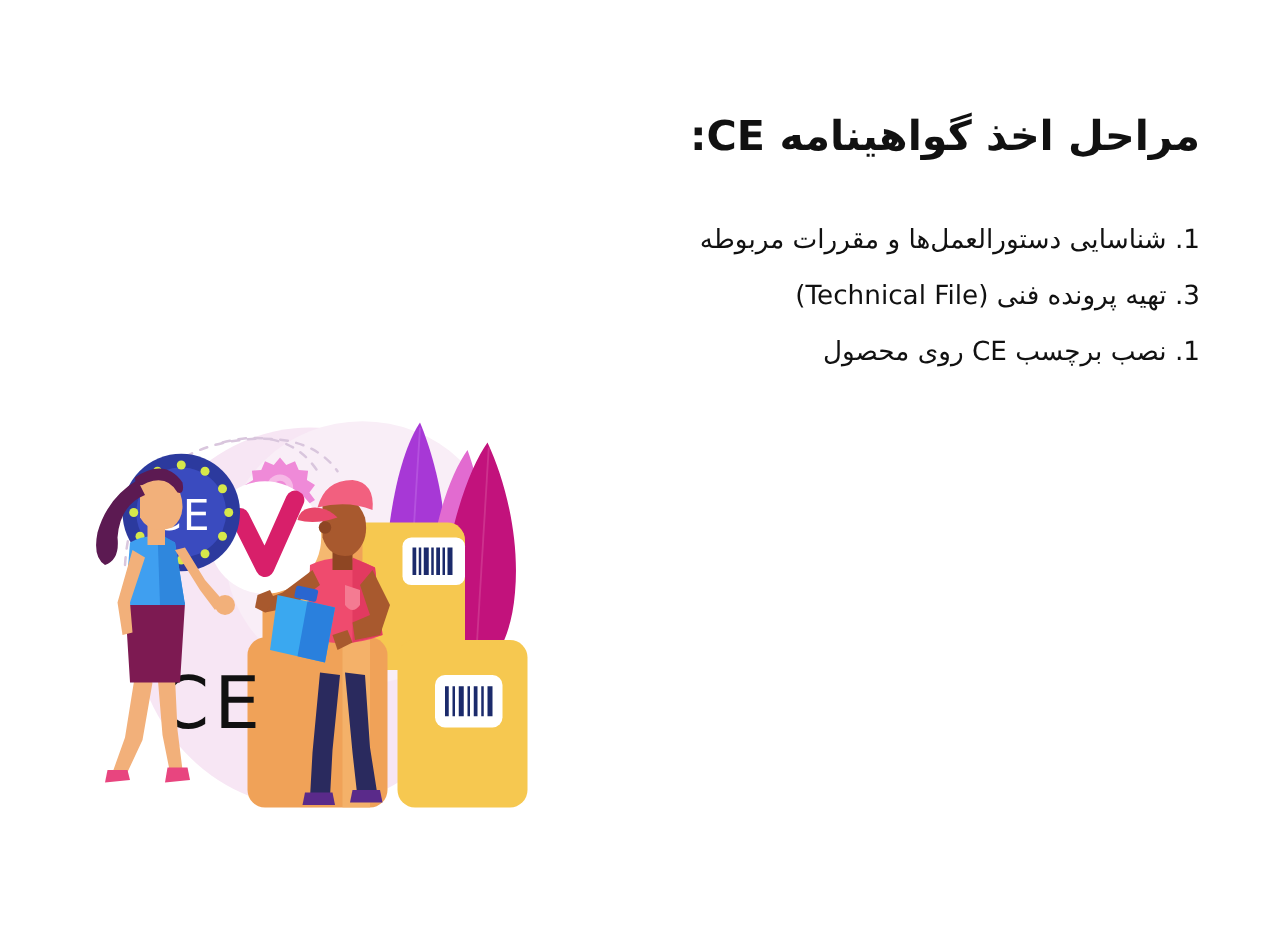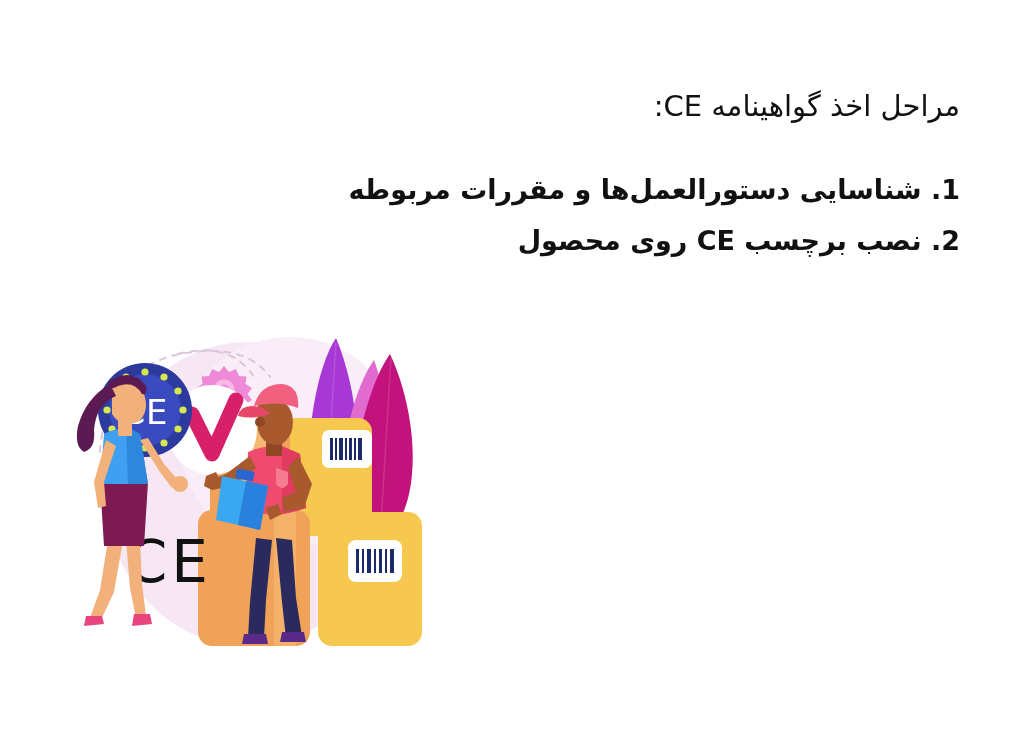--- a/index.html
+++ b/index.html
@@ -22,36 +22,36 @@
   
   #text-panel {
     position: absolute;
     top: 88px;
     right: 64px;
     width: 600px;
     text-align: right;
     direction: rtl;
   }
   #page-title {
-    font-size: 29px;
-    font-weight: 400;
+    font-size: 33px;
+    font-weight: 700;
     color: #111111;
     line-height: 1.25;
     letter-spacing: 0px;
     margin: 0 0 52px 0;
     white-space: nowrap;
   }
   #steps-list {
     list-style: none;
     margin: 0;
     padding: 0;
   }
   #steps-list li {
-    font-size: 27px;
-    font-weight: 700;
+    font-size: 21px;
+    font-weight: 400;
     color: #111111;
     line-height: 1.0;
     margin-bottom: 24px;
     white-space: nowrap;
     direction: rtl;
     unicode-bidi: isolate;
   }
   #steps-list li:last-child { margin-bottom: 0; }
 
   
@@ -68,21 +68,22 @@
 <body>
 
 <div id="page">
 
   <div id="text-panel">
 
     <h1 id="page-title">مراحل اخذ گواهینامه CE:</h1>
 
     <ol id="steps-list">
       <li>1. شناسایی دستورالعمل‌ها و مقررات مربوطه</li>
-      <li>2. نصب برچسب CE روی محصول</li>
+      <li>3. تهیه پرونده فنی (Technical File)</li>
+      <li>1. نصب برچسب CE روی محصول</li>
     </ol>
 
   </div>
 
   <div id="illustration">
     <svg width="400" height="340" viewBox="0 0 400 340" xmlns="http://www.w3.org/2000/svg">
 
       <ellipse cx="188" cy="172" rx="142" ry="152" fill="#f7e6f4"></ellipse>
       <ellipse cx="230" cy="120" rx="110" ry="105" fill="#f9eef7"></ellipse>
 

